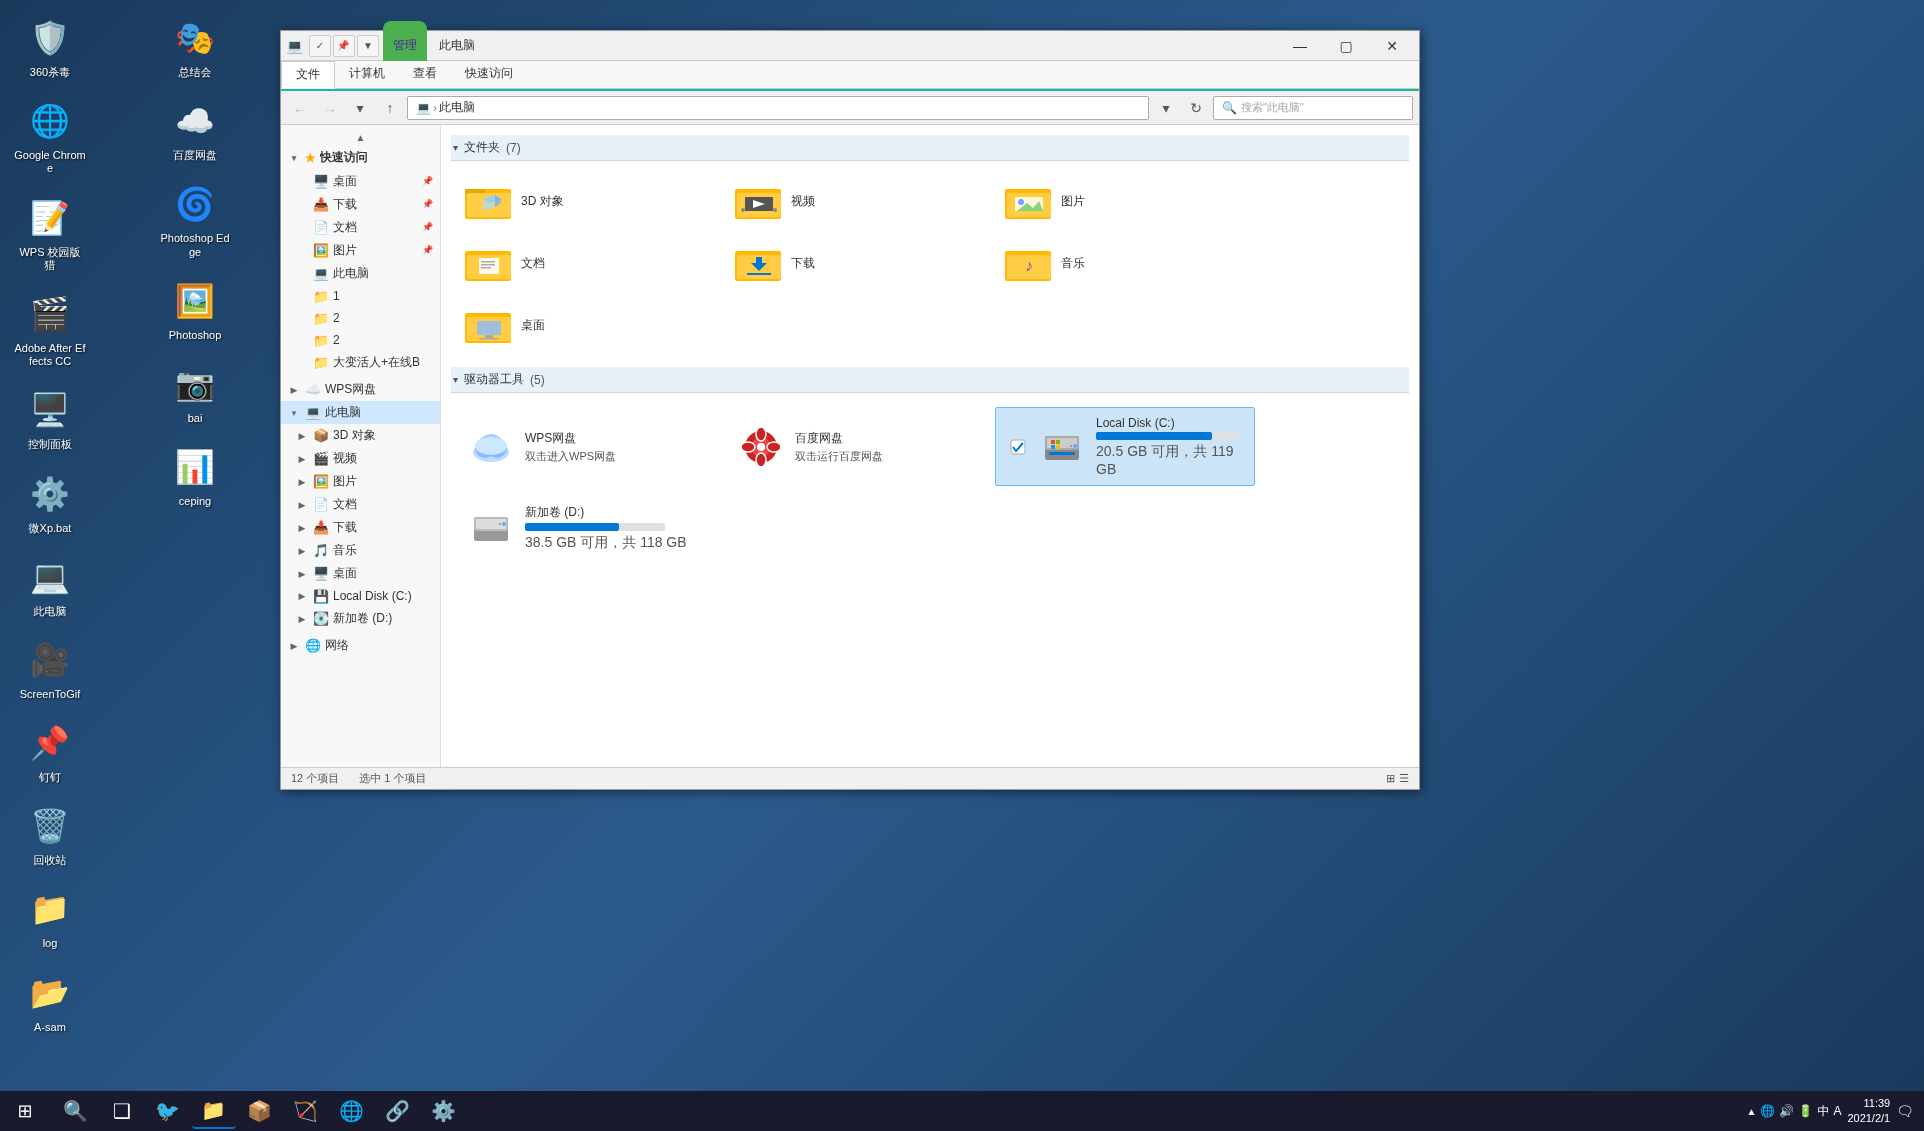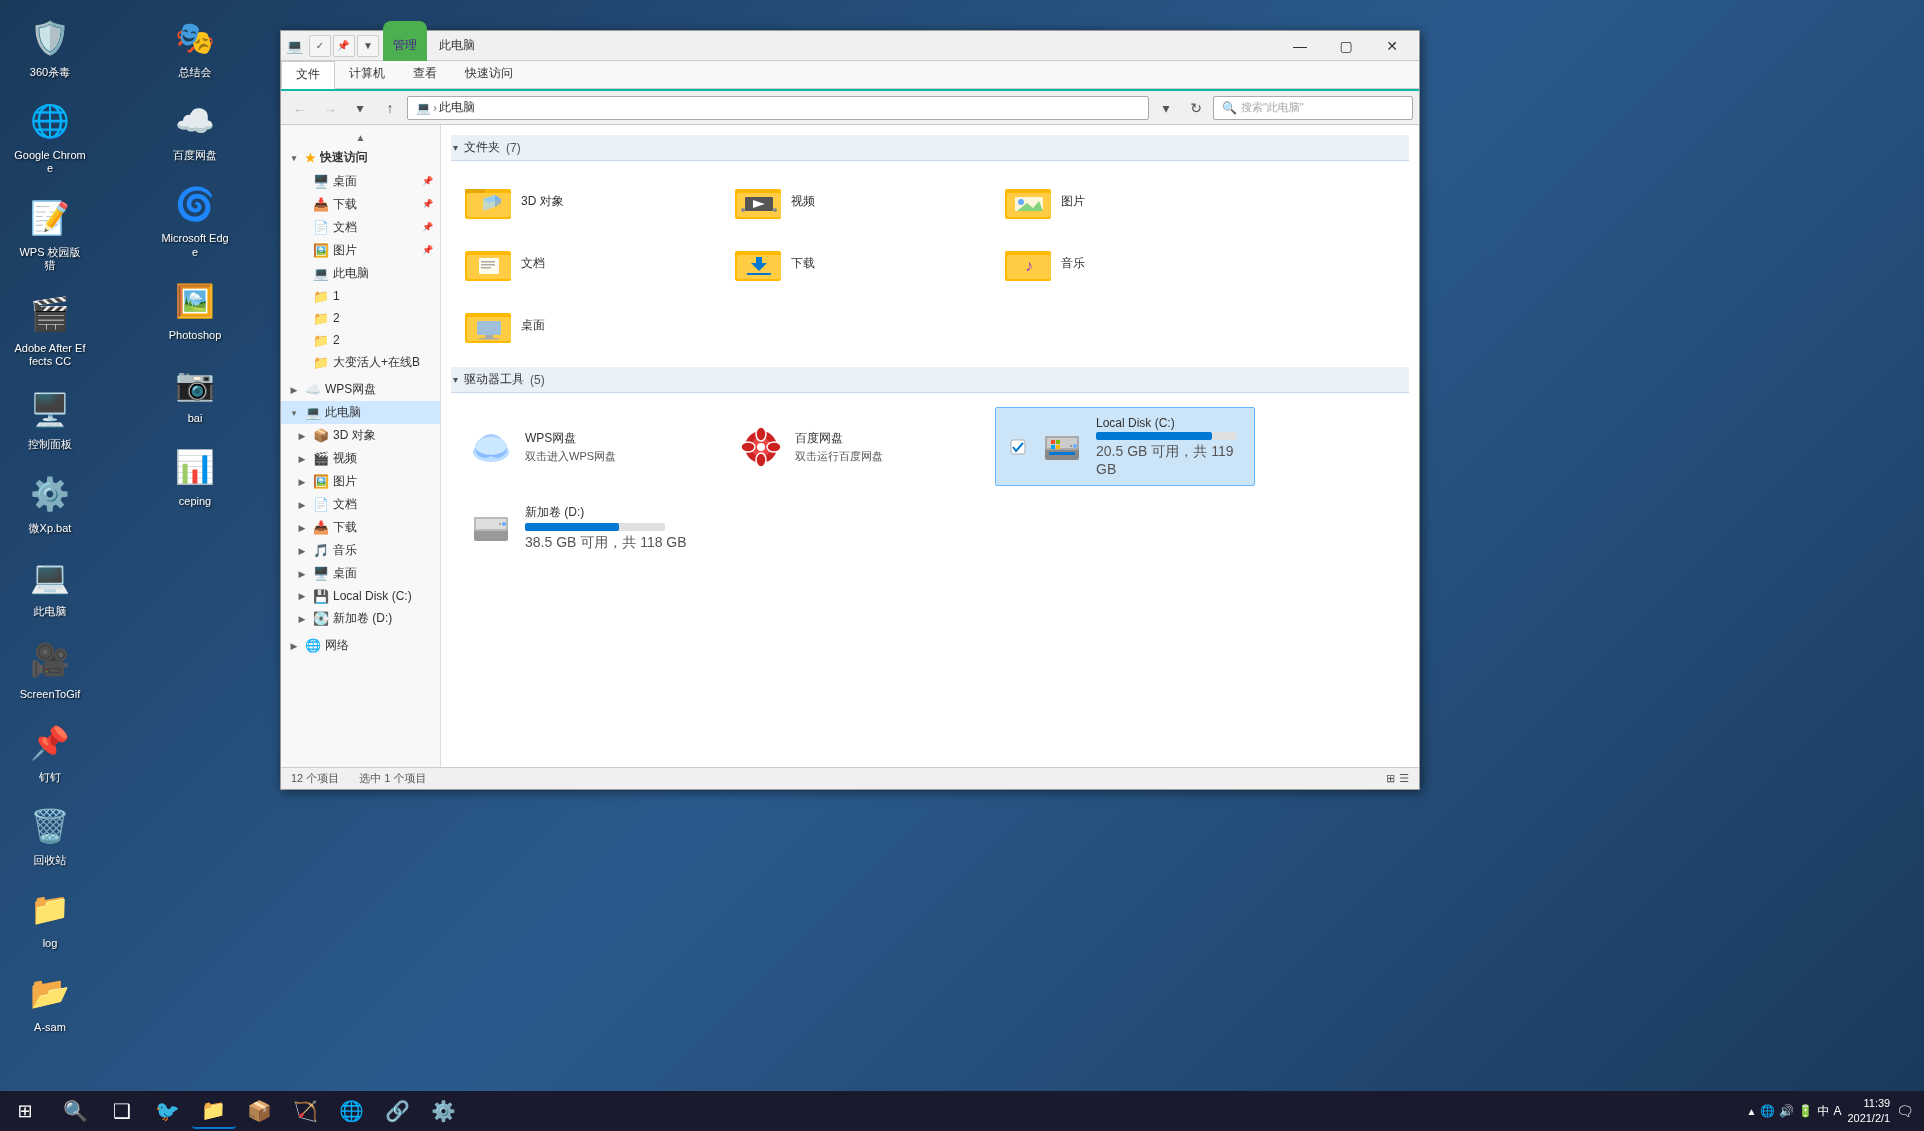--- a/index.html
+++ b/index.html
@@ -573,21 +573,21 @@
     <div class="desktop-icon">
       <div class="icon-img">🎭</div>
       <div class="icon-label">总结会</div>
     </div>
     <div class="desktop-icon">
       <div class="icon-img">☁️</div>
       <div class="icon-label">百度网盘</div>
     </div>
     <div class="desktop-icon">
       <div class="icon-img">🌀</div>
-      <div class="icon-label">Microsoft Edge</div>
+      <div class="icon-label">Photoshop Edge</div>
     </div>
     <div class="desktop-icon">
       <div class="icon-img">🖼️</div>
       <div class="icon-label">Photoshop</div>
     </div>
     <div class="desktop-icon">
       <div class="icon-img">📷</div>
       <div class="icon-label">bai</div>
     </div>
     <div class="desktop-icon">

